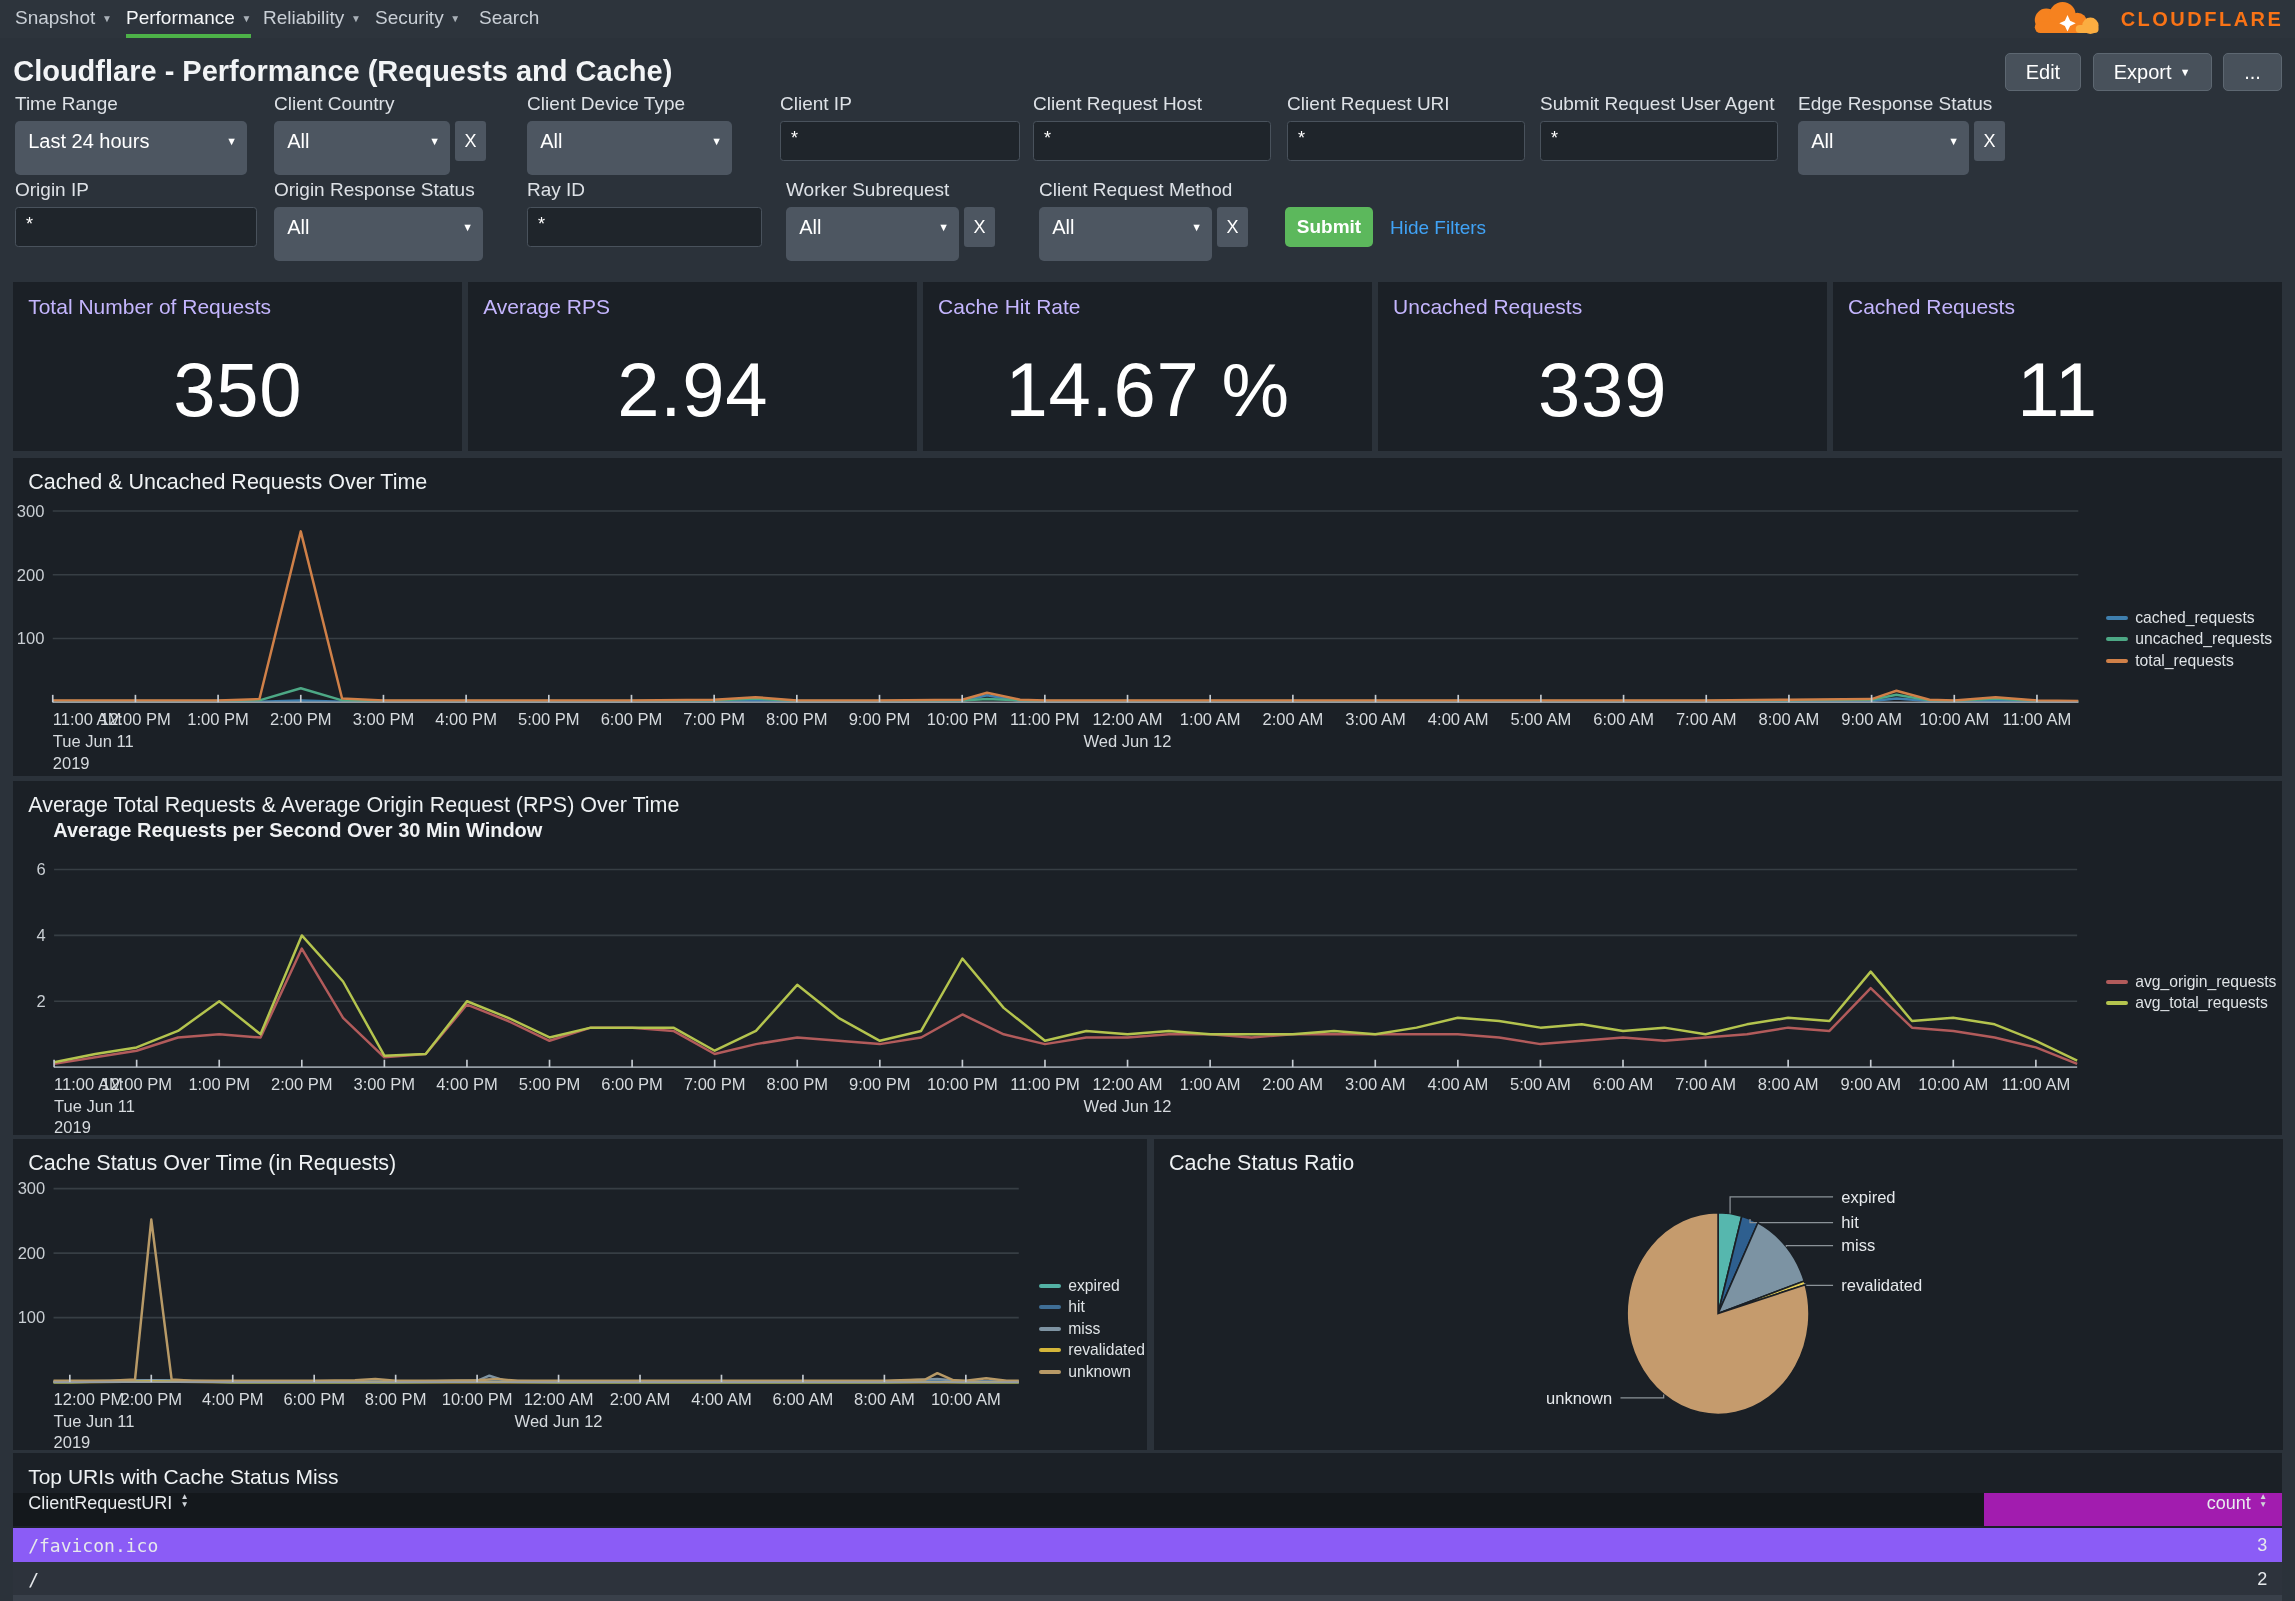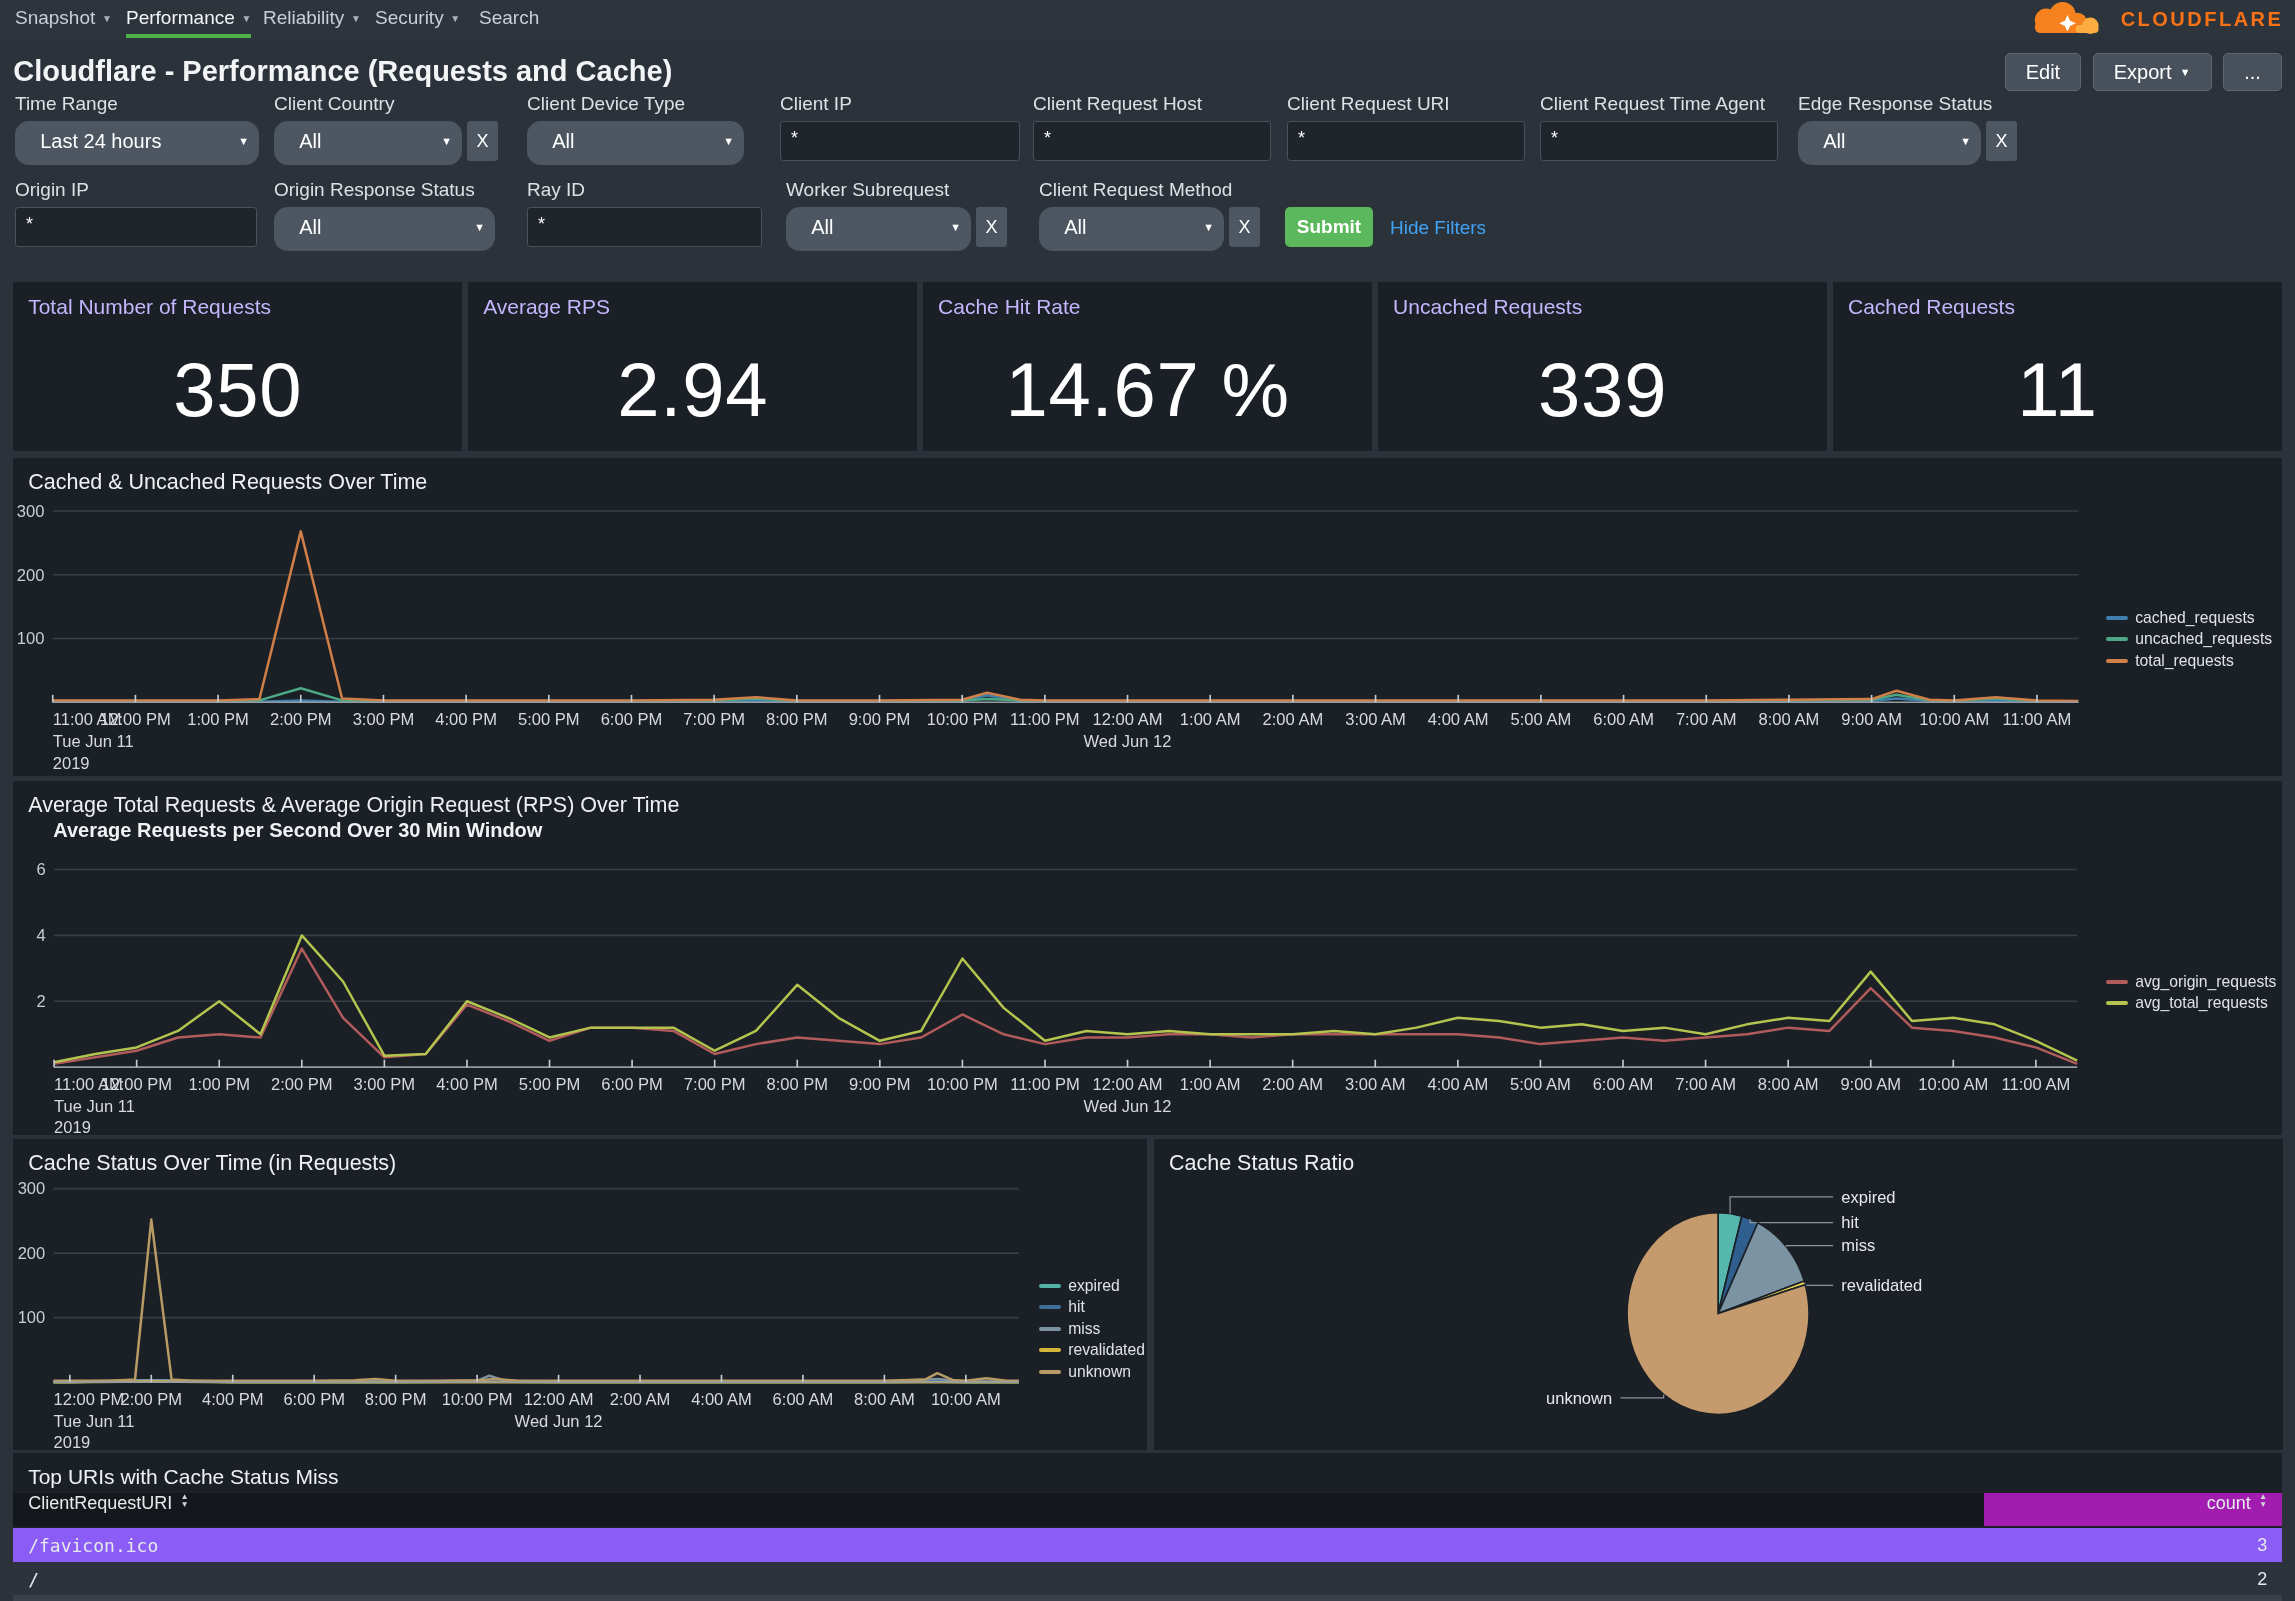--- a/index.html
+++ b/index.html
@@ -15,21 +15,21 @@
   
   .hdr-title{position:absolute;left:13.2px;top:55px;font-size:29px;font-weight:bold;color:#f2f4f6;}
   .hdr-buttons{position:absolute;right:13.2px;top:53px;display:flex;gap:11.6px;}
   .hbtn{height:38px;background:#48515b;border:1.7px solid #5d6771;border-radius:5px;color:#fff;
         font-size:20px;font-family:inherit;padding:0 20px;display:flex;align-items:center;gap:8.3px;cursor:pointer;}
   .hbtn .bcaret{font-size:10.8px;}
   
   .fgroup{position:absolute;}
   .flabel{font-size:19px;color:#dde1e6;height:25px;}
   .fctrl{display:flex;margin-top:3.3px;}
-  .fselect{position:relative;height:44px;background:#4d5661;border-radius:14px;cursor:pointer;padding-left:12px;}
+  .fselect{position:relative;height:54px;background:#4d5661;border-radius:5px;cursor:pointer;}
   .fval{display:block;line-height:40px;font-size:20px;color:#fff;padding-left:13.2px;}
   .fcaret{position:absolute;right:10px;top:0;line-height:40px;font-size:10.8px;color:#fff;}
   .fx{width:31px;height:40px;margin-left:5px;background:#4d5661;border-radius:3.3px;color:#fff;
       font-size:18px;text-align:center;line-height:40px;cursor:pointer;}
   .finput{height:40px;background:#1f252b;border:1.7px solid #49525c;border-radius:3.3px;box-sizing:border-box;
           font-size:18px;color:#fff;padding:6.6px 0 0 10px;line-height:1;}
   .submit-btn{position:absolute;left:1285px;top:207px;width:88px;height:40px;background:#5cb85c;border:none;
           border-radius:5px;color:#fff;font-size:19px;font-weight:bold;font-family:inherit;cursor:pointer;}
   .hide-link{position:absolute;left:1390px;top:217px;font-size:19px;color:#40a3f6;cursor:pointer;}
   
@@ -144,21 +144,21 @@
           <div class="finput" style="width: 238px;">*</div>
         </div>
       </div>
       <div class="fgroup" style="left: 1287px; top: 93px;">
         <div class="flabel">Client Request URI</div>
         <div class="fctrl">
           <div class="finput" style="width: 238px;">*</div>
         </div>
       </div>
       <div class="fgroup" style="left: 1540px; top: 93px;">
-        <div class="flabel">Client Request Time Agent</div>
+        <div class="flabel">Submit Request User Agent</div>
         <div class="fctrl">
           <div class="finput" style="width: 238px;">*</div>
         </div>
       </div>
       <div class="fgroup" style="left: 1798px; top: 93px;">
         <div class="flabel">Edge Response Status</div>
         <div class="fctrl">
           <div class="fselect" style="width: 171px;">
             <span class="fval">All</span>
             <span class="fcaret">▼</span>

